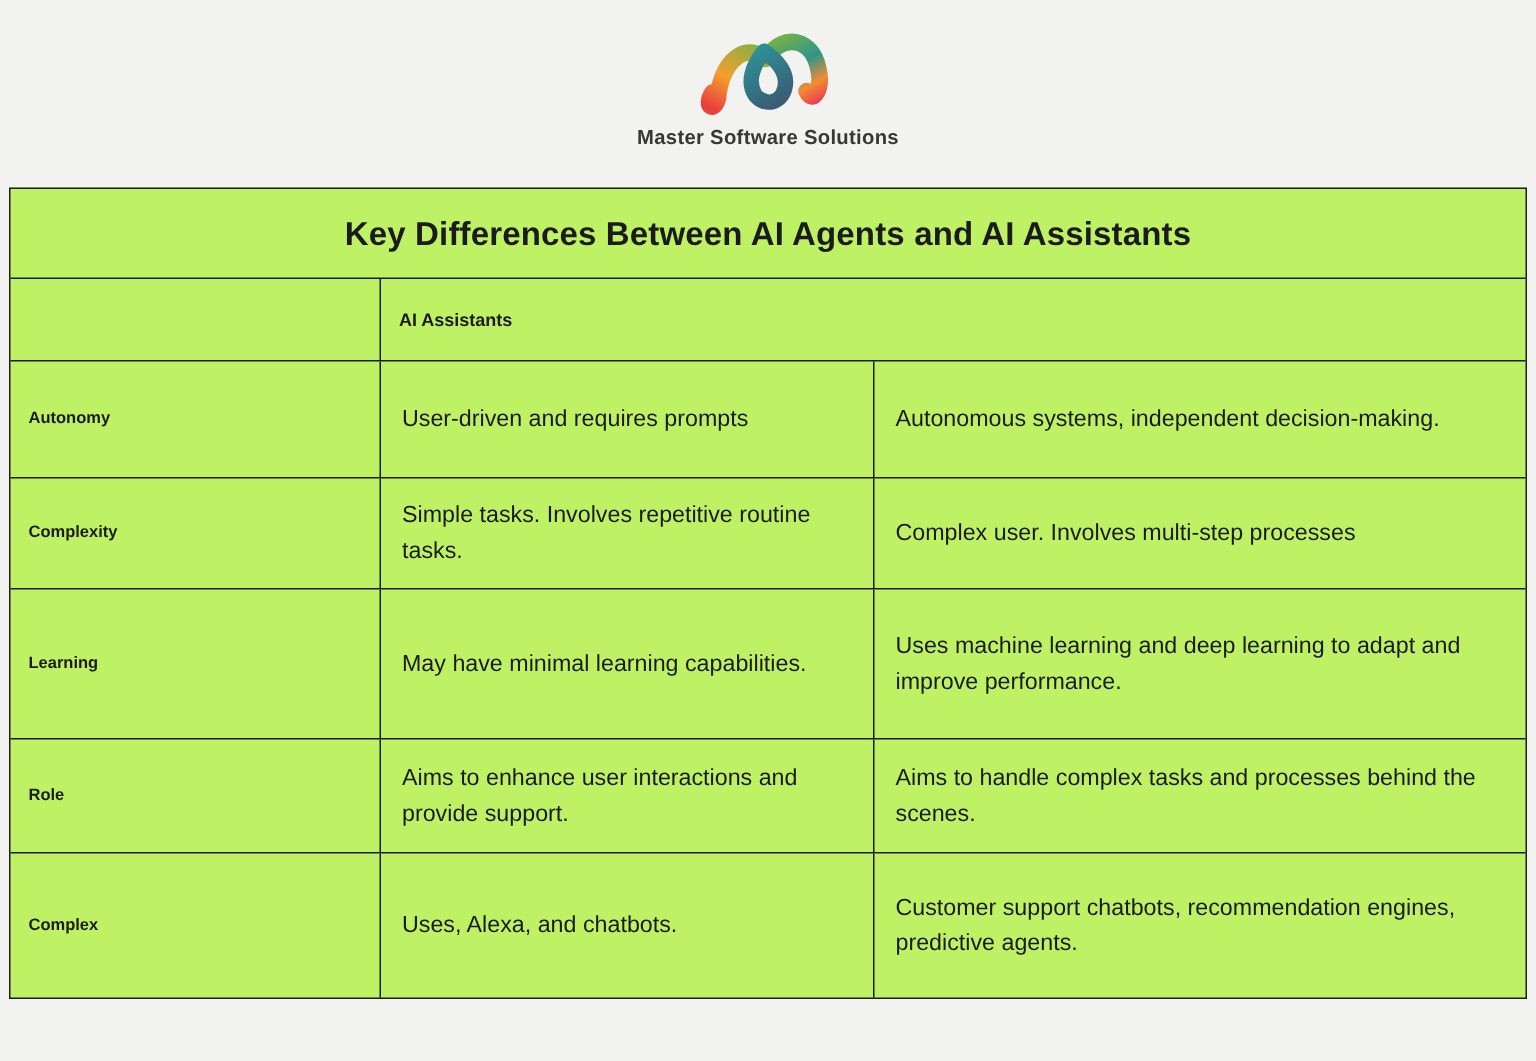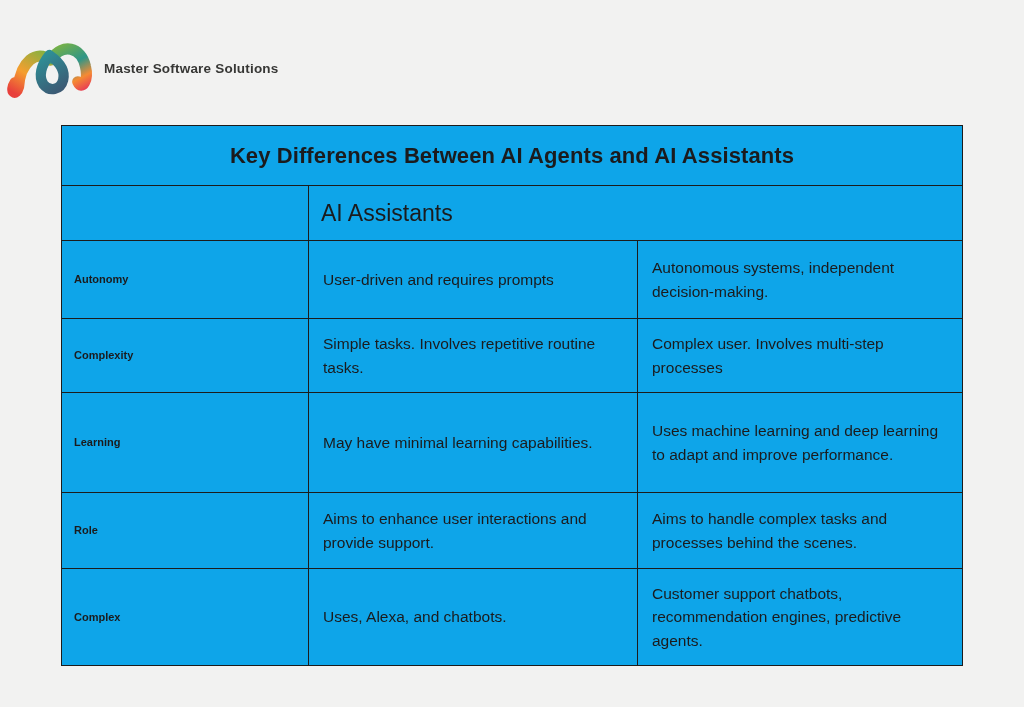--- a/index.html
+++ b/index.html
@@ -16,40 +16,40 @@
     width: 1024px;
     height: 707px;
     position: relative;
   }
   
   .brand-header {
     height: 125px;
     box-sizing: border-box;
     padding-top: 11px;
     display: flex;
-    flex-direction: row;
+    flex-direction: column;
     align-items: center;
   }
   .logo-wrap svg {
     width: 104px;
     height: 72px;
     display: block;
   }
   .brand-name {
     margin-top: 1px;
     font-size: 13.5px;
     font-weight: 700;
     letter-spacing: 0.2px;
     color: #373735;
   }
   
   .cmp-table {
-    width: 902px;
+    width: 1012px;
     margin: 0 auto;
-    background: #0ea5e9;
+    background: #bef264;
     border: 1.5px solid #1c1c1c;
     box-sizing: border-box;
   }
   .title-row {
     height: 59px;
     border-bottom: 1px solid #1c1c1c;
     display: flex;
     align-items: center;
     justify-content: center;
     font-size: 22px;
@@ -73,22 +73,22 @@
     line-height: 1.5;
     border-left: 1px solid #1c1c1c;
   }
   .cell.col-first {
     border-left: none;
     padding-left: 12px;
     font-weight: 700;
     font-size: 11px;
   }
   .header-row .cell {
-    font-weight: 400;
-    font-size: 23px;
+    font-weight: 700;
+    font-size: 12px;
     padding-left: 12px;
   }
 </style>
 </head>
 <body>
 
 <div class="page">
 
   <div class="brand-header">
     <div class="logo-wrap">

